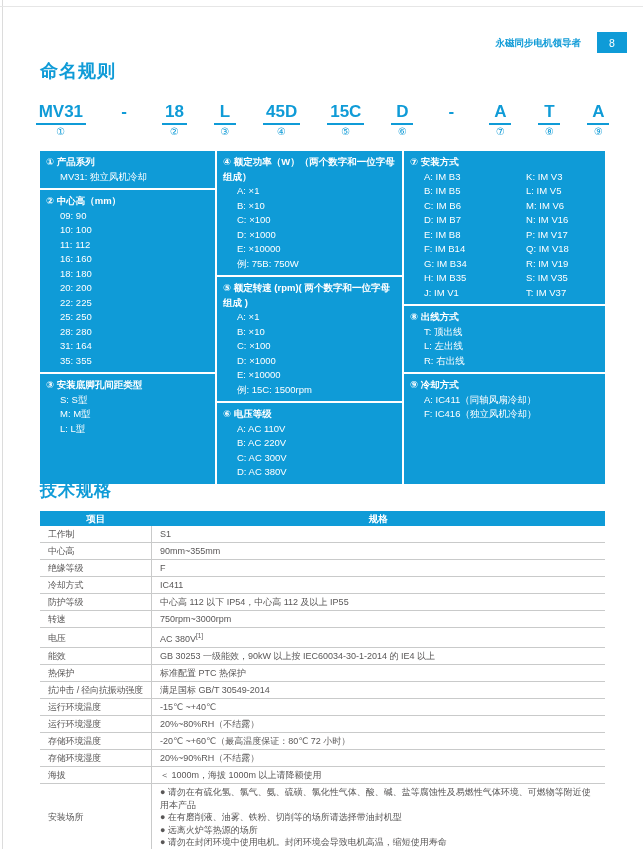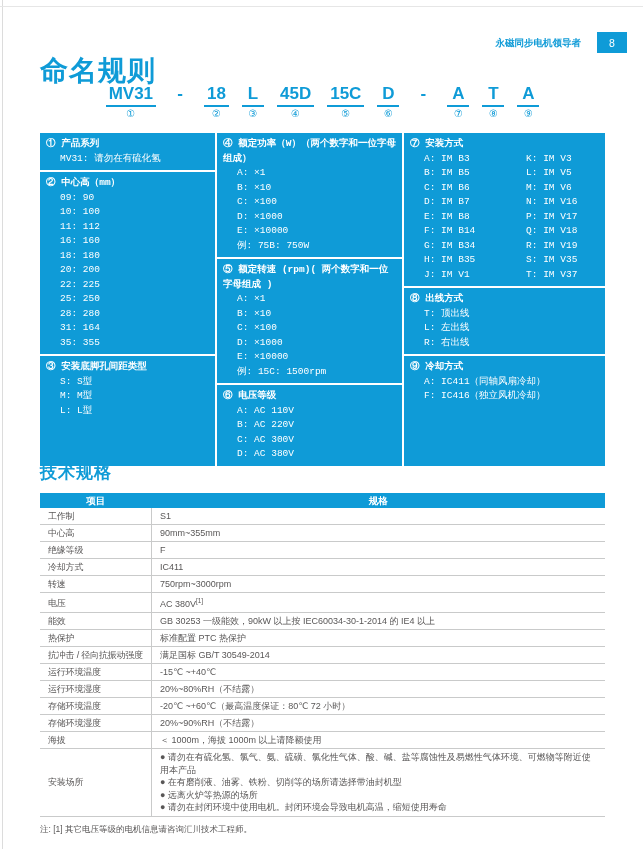--- a/index.html
+++ b/index.html
@@ -7,33 +7,33 @@
   body{
     width:643px;height:849px;position:relative;background:#fff;overflow:hidden;
     font-family:"Liberation Sans","DejaVu Sans",sans-serif;
   }
   .edge-left{position:absolute;left:2px;top:0;bottom:0;width:1px;background:#dcdcdc;}
   .edge-top{position:absolute;left:0;right:0;top:6px;height:1px;background:#e6e6e6;}
   .tagline{position:absolute;top:37px;right:62px;font-size:9.5px;font-weight:bold;color:var(--accent);}
   .pagenum{position:absolute;top:32px;right:16px;width:30px;height:21px;background:var(--accent);
     color:#fff;font-size:10.5px;display:flex;align-items:center;justify-content:center;}
   .content{position:absolute;left:40px;top:0;width:565px;}
-  h1.sec{margin:58px 0 0 0;font-size:28px;line-height:26px;color:var(--accent);letter-spacing:1px;}
+  h1.sec{margin:58px 0 0 0;font-size:18px;line-height:26px;color:var(--accent);letter-spacing:1px;}
   h2.sec{margin:16px 0 0 0;font-size:17px;line-height:24px;color:var(--accent);letter-spacing:1px;}
   
-  .model{margin-top:0;display:flex;justify-content:center;align-items:flex-start;gap:13px;}
+  .model{margin-top:18px;display:flex;justify-content:center;align-items:flex-start;gap:27px;}
   .seg{text-align:center;}
   .seg-t{font-size:17px;font-weight:bold;color:var(--accent);border-bottom:2px solid var(--accent);
     padding:0 3px 1px;min-width:16px;}
   .seg.dash .seg-t{border-bottom:2px solid transparent;}
   .seg-n{font-size:10px;color:var(--accent);margin-top:1px;height:13px;}
   
   .ngrid{margin-top:12px;display:grid;grid-template-columns:175px 185px 1fr;gap:2px;height:312px;}
   .ncol{display:flex;flex-direction:column;gap:2px;min-width:0;}
-  .nbox{background:var(--accent);color:#fff;padding:4px 6px;overflow:hidden;font-family:Liberation Mono, monospace;}
+  .nbox{background:var(--accent);color:#fff;padding:4px 6px;overflow:hidden;}
   .nbox:last-child{flex:1;}
   .nbox-title{font-size:9.5px;font-weight:bold;line-height:14.5px;}
   .item{font-size:9.5px;line-height:14.5px;padding-left:14px;white-space:nowrap;}
   .two{display:flex;}
   .ilist{flex:1;min-width:0;}
   .two .ilist:first-child{flex:0 0 54%;}
   
   table.spec{margin-top:8px;width:100%;border-collapse:collapse;color:var(--txt);}
   table.spec th{background:var(--accent);color:#fff;font-size:9.5px;font-weight:bold;
     padding:2px 3px;line-height:11px;text-align:center;}
@@ -101,21 +101,21 @@
       <div class="seg">
         <div class="seg-t">A</div>
         <div class="seg-n">⑨</div>
       </div>
     </div>
 
   <div class="ngrid">
       <div class="ncol">
         <div class="nbox">
           <div class="nbox-title">① 产品系列</div>
-          <div class="item">MV31: 请勿在有硫化氢</div>
+          <div class="item">MV31: 独立风机冷却</div>
         </div>
         <div class="nbox">
           <div class="nbox-title">② 中心高（mm）</div>
           <div class="item">09: 90</div>
           <div class="item">10: 100</div>
           <div class="item">11: 112</div>
           <div class="item">16: 160</div>
           <div class="item">18: 180</div>
           <div class="item">20: 200</div>
           <div class="item">22: 225</div>
@@ -220,20 +220,24 @@
         </tr>
         <tr>
           <td class="lbl">绝缘等级</td>
           <td class="val">F</td>
         </tr>
         <tr>
           <td class="lbl">冷却方式</td>
           <td class="val">IC411</td>
         </tr>
         <tr>
+          <td class="lbl">防护等级</td>
+          <td class="val">中心高 112 以下 IP54，中心高 112 及以上 IP55</td>
+        </tr>
+        <tr>
           <td class="lbl">转速</td>
           <td class="val">750rpm~3000rpm</td>
         </tr>
         <tr>
           <td class="lbl">电压</td>
           <td class="val">AC 380V<sup>[1]</sup></td>
         </tr>
         <tr>
           <td class="lbl">能效</td>
           <td class="val">GB 30253 一级能效，90kW 以上按 IEC60034-30-1-2014 的 IE4 以上</td>

